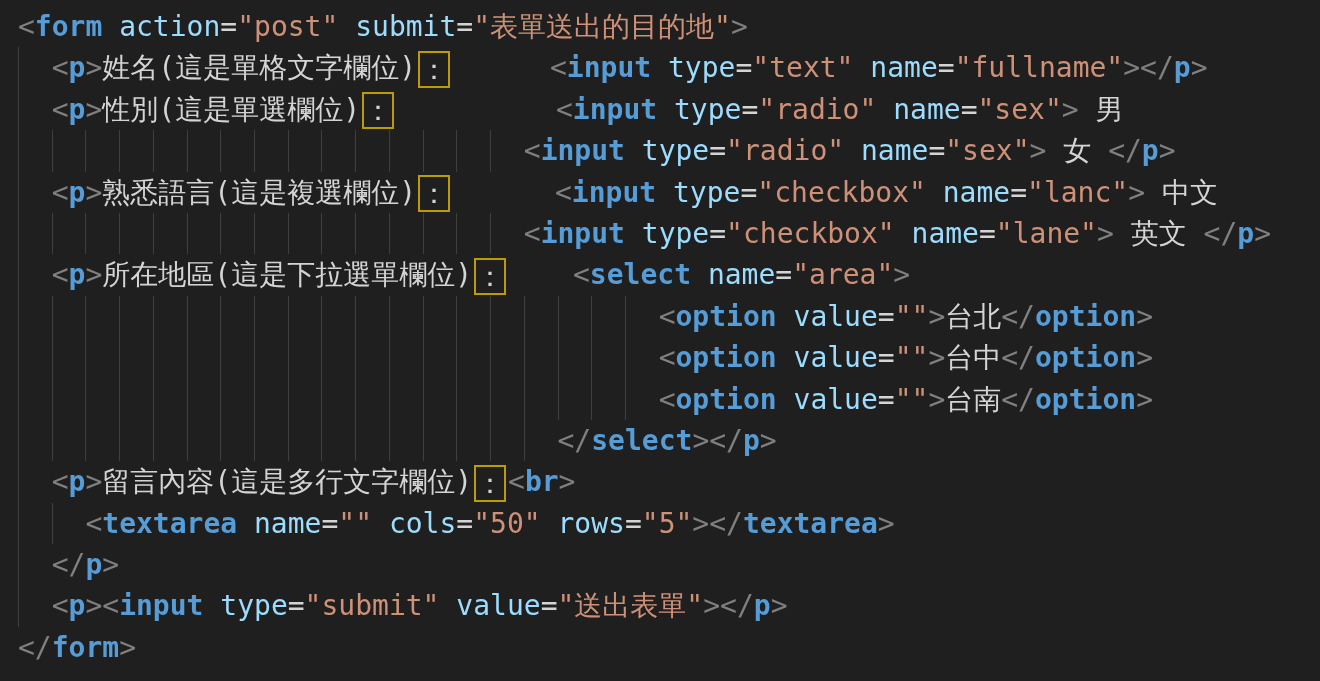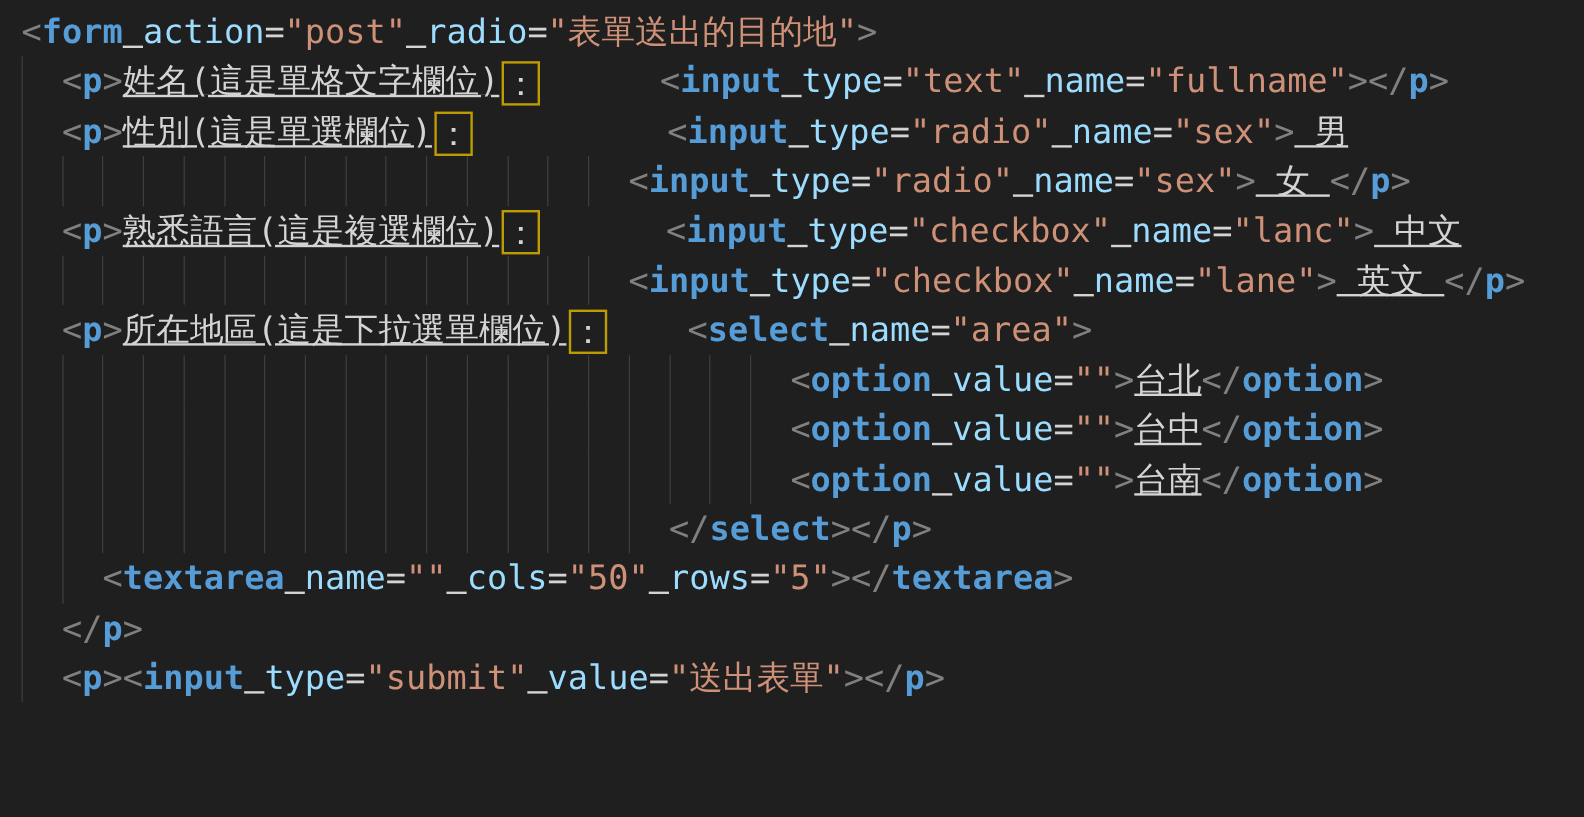--- a/index.html
+++ b/index.html
@@ -27,21 +27,21 @@
     height: 41.4px;
     border-left: 1px solid var(--guide, #404040);
     vertical-align: top;
     box-sizing: border-box;
   }
   .tk-b { color: var(--punct, #808080); }
   .tk-t { color: var(--tag, #569cd6); font-weight: bold; }
   .tk-a { color: var(--attr, #9cdcfe); }
   .tk-e { color: var(--eq, #d4d4d4); }
   .tk-s { color: var(--str, #ce9178); }
-  .tk-x { color: var(--text, #d4d4d4); text-decoration: underline; }
+  .tk-x { color: var(--text, #d4d4d4); }
   .uni {
     display: inline-block;
     color: var(--text, #d4d4d4);
     border: 2px solid var(--ubox, #bd9b03);
     line-height: 33px;
     height: 37px;
     min-width: 30px;
     text-align: center;
     vertical-align: middle;
     margin: 0 2px;
@@ -51,28 +51,30 @@
     position: absolute;
     top: 0;
     white-space: pre;
   }
 </style>
 </head>
 <body>
 
 <div class="editor">
   <div>
-      <div class="line"><span class="tk-b">&lt;</span><span class="tk-t">form</span><span class="tk-x"> </span><span class="tk-a">action</span><span class="tk-e">=</span><span class="tk-s">"post"</span><span class="tk-x"> </span><span class="tk-a">radio</span><span class="tk-e">=</span><span class="tk-s">"表單送出的目的地"</span><span class="tk-b">&gt;</span></div>
+      <div class="line"><span class="tk-b">&lt;</span><span class="tk-t">form</span><span class="tk-x"> </span><span class="tk-a">action</span><span class="tk-e">=</span><span class="tk-s">"post"</span><span class="tk-x"> </span><span class="tk-a">submit</span><span class="tk-e">=</span><span class="tk-s">"表單送出的目的地"</span><span class="tk-b">&gt;</span></div>
       <div class="line"><span class="gl"></span><span class="tk-b">&lt;</span><span class="tk-t">p</span><span class="tk-b">&gt;</span><span class="tk-x">姓名(這是單格文字欄位)</span><span class="uni">：</span><span class="abs" style="left: 550px;"><span class="tk-b">&lt;</span><span class="tk-t">input</span><span class="tk-x"> </span><span class="tk-a">type</span><span class="tk-e">=</span><span class="tk-s">"text"</span><span class="tk-x"> </span><span class="tk-a">name</span><span class="tk-e">=</span><span class="tk-s">"fullname"</span><span class="tk-b">&gt;</span><span class="tk-b">&lt;/</span><span class="tk-t">p</span><span class="tk-b">&gt;</span></span></div>
       <div class="line"><span class="gl"></span><span class="tk-b">&lt;</span><span class="tk-t">p</span><span class="tk-b">&gt;</span><span class="tk-x">性別(這是單選欄位)</span><span class="uni">：</span><span class="abs" style="left: 556px;"><span class="tk-b">&lt;</span><span class="tk-t">input</span><span class="tk-x"> </span><span class="tk-a">type</span><span class="tk-e">=</span><span class="tk-s">"radio"</span><span class="tk-x"> </span><span class="tk-a">name</span><span class="tk-e">=</span><span class="tk-s">"sex"</span><span class="tk-b">&gt;</span><span class="tk-x"> 男</span></span></div>
       <div class="line"><span class="gl"></span><span class="gl"></span><span class="gl"></span><span class="gl"></span><span class="gl"></span><span class="gl"></span><span class="gl"></span><span class="gl"></span><span class="gl"></span><span class="gl"></span><span class="gl"></span><span class="gl"></span><span class="gl"></span><span class="gl"></span><span class="gl"></span><span class="tk-b">&lt;</span><span class="tk-t">input</span><span class="tk-x"> </span><span class="tk-a">type</span><span class="tk-e">=</span><span class="tk-s">"radio"</span><span class="tk-x"> </span><span class="tk-a">name</span><span class="tk-e">=</span><span class="tk-s">"sex"</span><span class="tk-b">&gt;</span><span class="tk-x"> 女 </span><span class="tk-b">&lt;/</span><span class="tk-t">p</span><span class="tk-b">&gt;</span></div>
       <div class="line"><span class="gl"></span><span class="tk-b">&lt;</span><span class="tk-t">p</span><span class="tk-b">&gt;</span><span class="tk-x">熟悉語言(這是複選欄位)</span><span class="uni">：</span><span class="abs" style="left: 555px;"><span class="tk-b">&lt;</span><span class="tk-t">input</span><span class="tk-x"> </span><span class="tk-a">type</span><span class="tk-e">=</span><span class="tk-s">"checkbox"</span><span class="tk-x"> </span><span class="tk-a">name</span><span class="tk-e">=</span><span class="tk-s">"lanc"</span><span class="tk-b">&gt;</span><span class="tk-x"> 中文</span></span></div>
       <div class="line"><span class="gl"></span><span class="gl"></span><span class="gl"></span><span class="gl"></span><span class="gl"></span><span class="gl"></span><span class="gl"></span><span class="gl"></span><span class="gl"></span><span class="gl"></span><span class="gl"></span><span class="gl"></span><span class="gl"></span><span class="gl"></span><span class="gl"></span><span class="tk-b">&lt;</span><span class="tk-t">input</span><span class="tk-x"> </span><span class="tk-a">type</span><span class="tk-e">=</span><span class="tk-s">"checkbox"</span><span class="tk-x"> </span><span class="tk-a">name</span><span class="tk-e">=</span><span class="tk-s">"lane"</span><span class="tk-b">&gt;</span><span class="tk-x"> 英文 </span><span class="tk-b">&lt;/</span><span class="tk-t">p</span><span class="tk-b">&gt;</span></div>
       <div class="line"><span class="gl"></span><span class="tk-b">&lt;</span><span class="tk-t">p</span><span class="tk-b">&gt;</span><span class="tk-x">所在地區(這是下拉選單欄位)</span><span class="uni">：</span><span class="abs" style="left: 573px;"><span class="tk-b">&lt;</span><span class="tk-t">select</span><span class="tk-x"> </span><span class="tk-a">name</span><span class="tk-e">=</span><span class="tk-s">"area"</span><span class="tk-b">&gt;</span></span></div>
       <div class="line"><span class="gl"></span><span class="gl"></span><span class="gl"></span><span class="gl"></span><span class="gl"></span><span class="gl"></span><span class="gl"></span><span class="gl"></span><span class="gl"></span><span class="gl"></span><span class="gl"></span><span class="gl"></span><span class="gl"></span><span class="gl"></span><span class="gl"></span><span class="gl"></span><span class="gl"></span><span class="gl"></span><span class="gl"></span><span class="tk-b">&lt;</span><span class="tk-t">option</span><span class="tk-x"> </span><span class="tk-a">value</span><span class="tk-e">=</span><span class="tk-s">""</span><span class="tk-b">&gt;</span><span class="tk-x">台北</span><span class="tk-b">&lt;/</span><span class="tk-t">option</span><span class="tk-b">&gt;</span></div>
       <div class="line"><span class="gl"></span><span class="gl"></span><span class="gl"></span><span class="gl"></span><span class="gl"></span><span class="gl"></span><span class="gl"></span><span class="gl"></span><span class="gl"></span><span class="gl"></span><span class="gl"></span><span class="gl"></span><span class="gl"></span><span class="gl"></span><span class="gl"></span><span class="gl"></span><span class="gl"></span><span class="gl"></span><span class="gl"></span><span class="tk-b">&lt;</span><span class="tk-t">option</span><span class="tk-x"> </span><span class="tk-a">value</span><span class="tk-e">=</span><span class="tk-s">""</span><span class="tk-b">&gt;</span><span class="tk-x">台中</span><span class="tk-b">&lt;/</span><span class="tk-t">option</span><span class="tk-b">&gt;</span></div>
       <div class="line"><span class="gl"></span><span class="gl"></span><span class="gl"></span><span class="gl"></span><span class="gl"></span><span class="gl"></span><span class="gl"></span><span class="gl"></span><span class="gl"></span><span class="gl"></span><span class="gl"></span><span class="gl"></span><span class="gl"></span><span class="gl"></span><span class="gl"></span><span class="gl"></span><span class="gl"></span><span class="gl"></span><span class="gl"></span><span class="tk-b">&lt;</span><span class="tk-t">option</span><span class="tk-x"> </span><span class="tk-a">value</span><span class="tk-e">=</span><span class="tk-s">""</span><span class="tk-b">&gt;</span><span class="tk-x">台南</span><span class="tk-b">&lt;/</span><span class="tk-t">option</span><span class="tk-b">&gt;</span></div>
       <div class="line"><span class="gl"></span><span class="gl"></span><span class="gl"></span><span class="gl"></span><span class="gl"></span><span class="gl"></span><span class="gl"></span><span class="gl"></span><span class="gl"></span><span class="gl"></span><span class="gl"></span><span class="gl"></span><span class="gl"></span><span class="gl"></span><span class="gl"></span><span class="gl"></span><span class="tk-b">&lt;/</span><span class="tk-t">select</span><span class="tk-b">&gt;</span><span class="tk-b">&lt;/</span><span class="tk-t">p</span><span class="tk-b">&gt;</span></div>
+      <div class="line"><span class="gl"></span><span class="tk-b">&lt;</span><span class="tk-t">p</span><span class="tk-b">&gt;</span><span class="tk-x">留言內容(這是多行文字欄位)</span><span class="uni">：</span><span class="tk-b">&lt;</span><span class="tk-t">br</span><span class="tk-b">&gt;</span></div>
       <div class="line"><span class="gl"></span><span class="gl"></span><span class="tk-b">&lt;</span><span class="tk-t">textarea</span><span class="tk-x"> </span><span class="tk-a">name</span><span class="tk-e">=</span><span class="tk-s">""</span><span class="tk-x"> </span><span class="tk-a">cols</span><span class="tk-e">=</span><span class="tk-s">"50"</span><span class="tk-x"> </span><span class="tk-a">rows</span><span class="tk-e">=</span><span class="tk-s">"5"</span><span class="tk-b">&gt;</span><span class="tk-b">&lt;/</span><span class="tk-t">textarea</span><span class="tk-b">&gt;</span></div>
       <div class="line"><span class="gl"></span><span class="tk-b">&lt;/</span><span class="tk-t">p</span><span class="tk-b">&gt;</span></div>
       <div class="line"><span class="gl"></span><span class="tk-b">&lt;</span><span class="tk-t">p</span><span class="tk-b">&gt;</span><span class="tk-b">&lt;</span><span class="tk-t">input</span><span class="tk-x"> </span><span class="tk-a">type</span><span class="tk-e">=</span><span class="tk-s">"submit"</span><span class="tk-x"> </span><span class="tk-a">value</span><span class="tk-e">=</span><span class="tk-s">"送出表單"</span><span class="tk-b">&gt;</span><span class="tk-b">&lt;/</span><span class="tk-t">p</span><span class="tk-b">&gt;</span></div>
+      <div class="line"><span class="tk-b">&lt;/</span><span class="tk-t">form</span><span class="tk-b">&gt;</span></div>
     </div>
 </div>
 
 </body></html>

